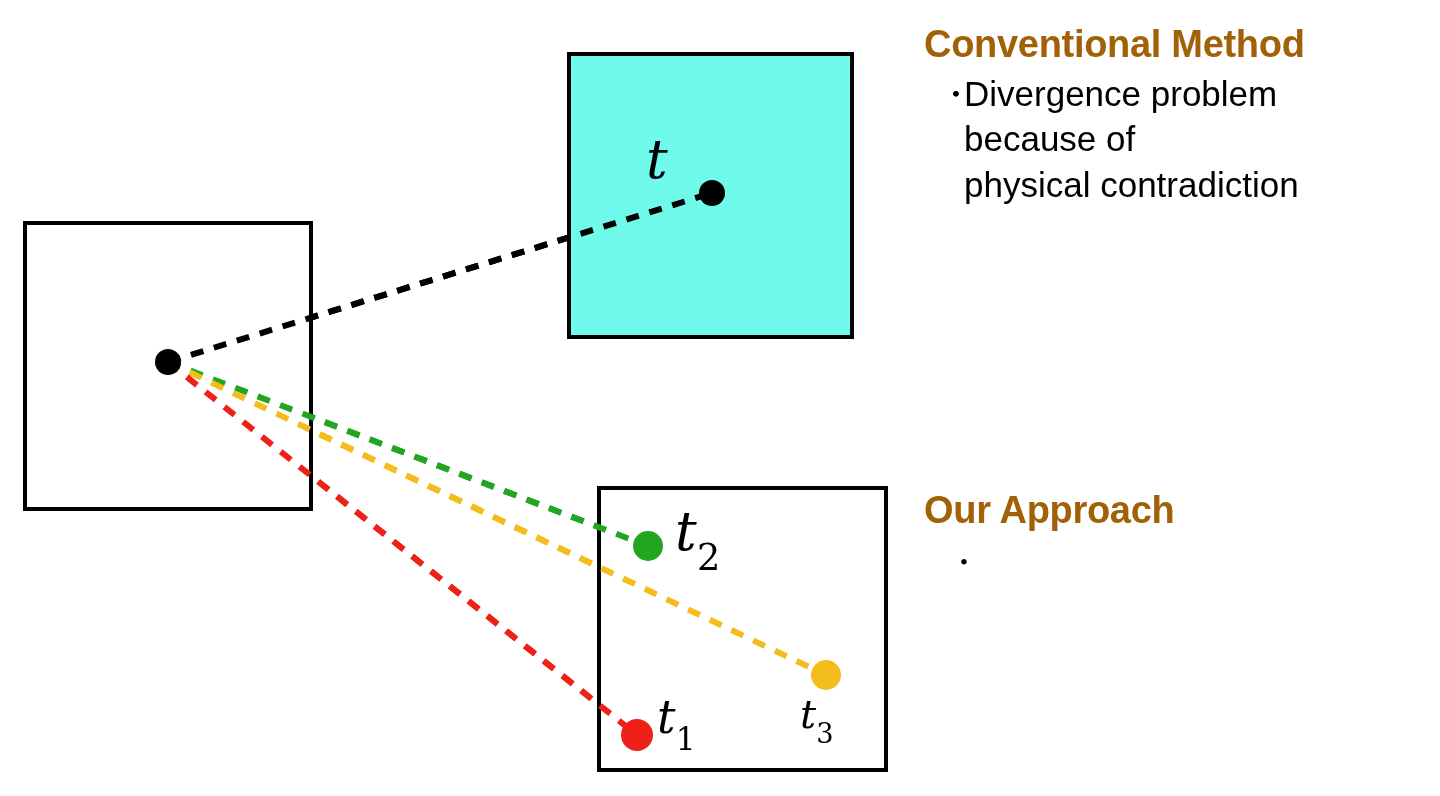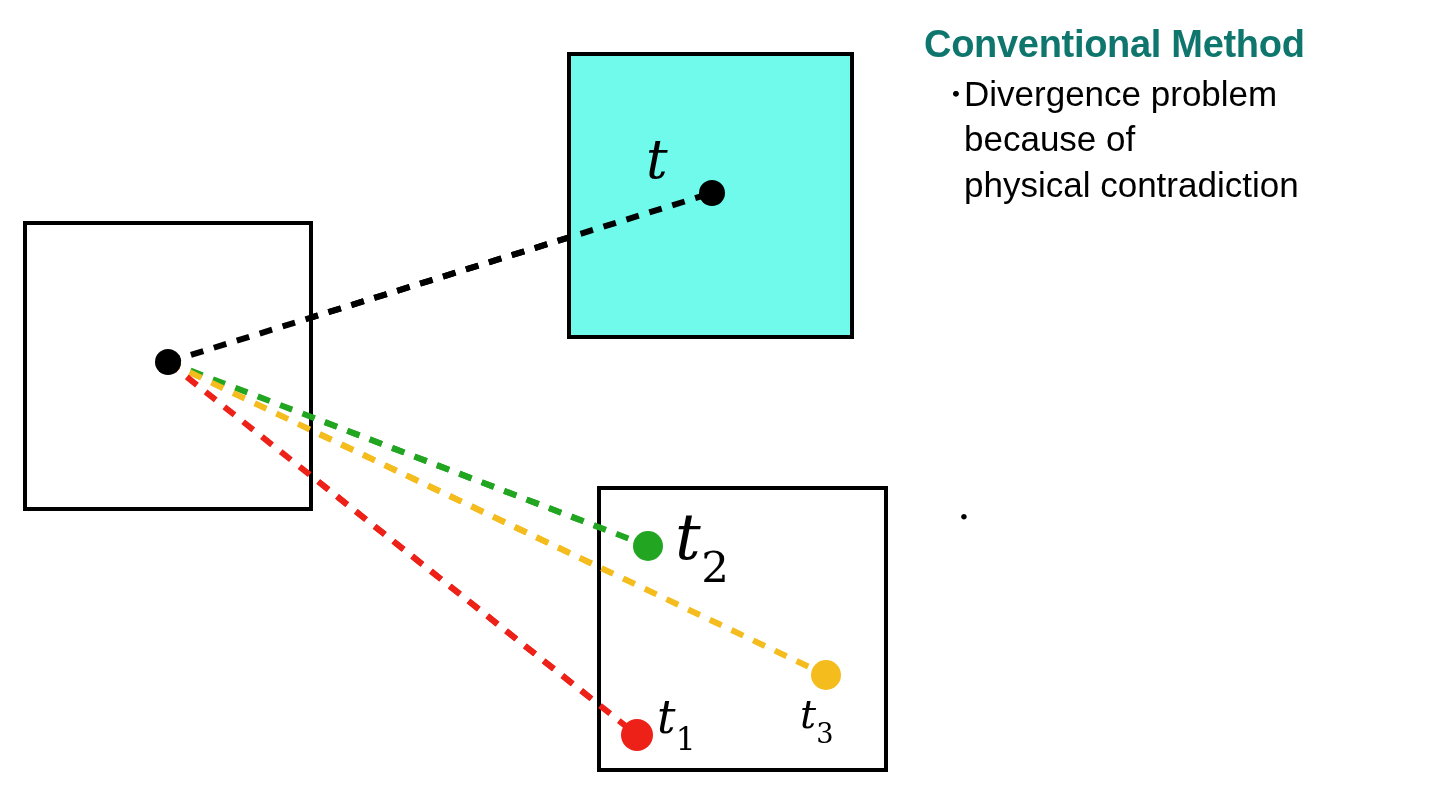--- a/index.html
+++ b/index.html
@@ -48,39 +48,39 @@
     font-style: normal;
     vertical-align: sub;
     position: relative;
     top: 0.22em;
     left: 0.01em;
     font-family: "DejaVu Serif", "Liberation Serif", serif;
   }
 
   #label-t   { left: 646px; top: 133px; font-size: 54px; }
   #label-t1  { left: 657px; top: 694px; font-size: 46px; }
-  #label-t2  { left: 675px; top: 505px; font-size: 64px; }
+  #label-t2  { left: 675px; top: 505px; font-size: 54px; }
   #label-t3  { left: 800px; top: 694px; font-size: 40px; }
 
   
   .text-panel {
     position: absolute;
     left: 924px;
     top: 22px;
     width: 516px;
     height: 700px;
   }
 
   .section-heading {
     font-family: "Liberation Sans", sans-serif;
     font-weight: bold;
     font-size: 38px;
     line-height: 1.18;
     letter-spacing: -0.3px;
-    color: #0f766e;
+    color: #a16207;
     margin: 0;
     white-space: nowrap;
   }
 
   .bullet-list {
     list-style: none;
     margin: 0;
     padding: 0;
   }
 
@@ -145,19 +145,20 @@
       <h2 class="section-heading">Conventional Method</h2>
       <div class="bullet-list" id="conventional-bullets">
           <div class="bullet-item"><span class="bullet-dot">・</span></div>
           <div class="bullet-item"><span class="bullet-dot">・</span><span>Divergence problem
 because of
 physical contradiction</span></div>
         </div>
     </div>
 
     <div id="section-our">
+      <h2 class="section-heading">Our Approach</h2>
       <div class="bullet-list" id="our-bullets">
           <div class="bullet-item"><span class="bullet-dot">・</span></div>
         </div>
     </div>
 
   </div>
 </div>
 
 </body></html>

